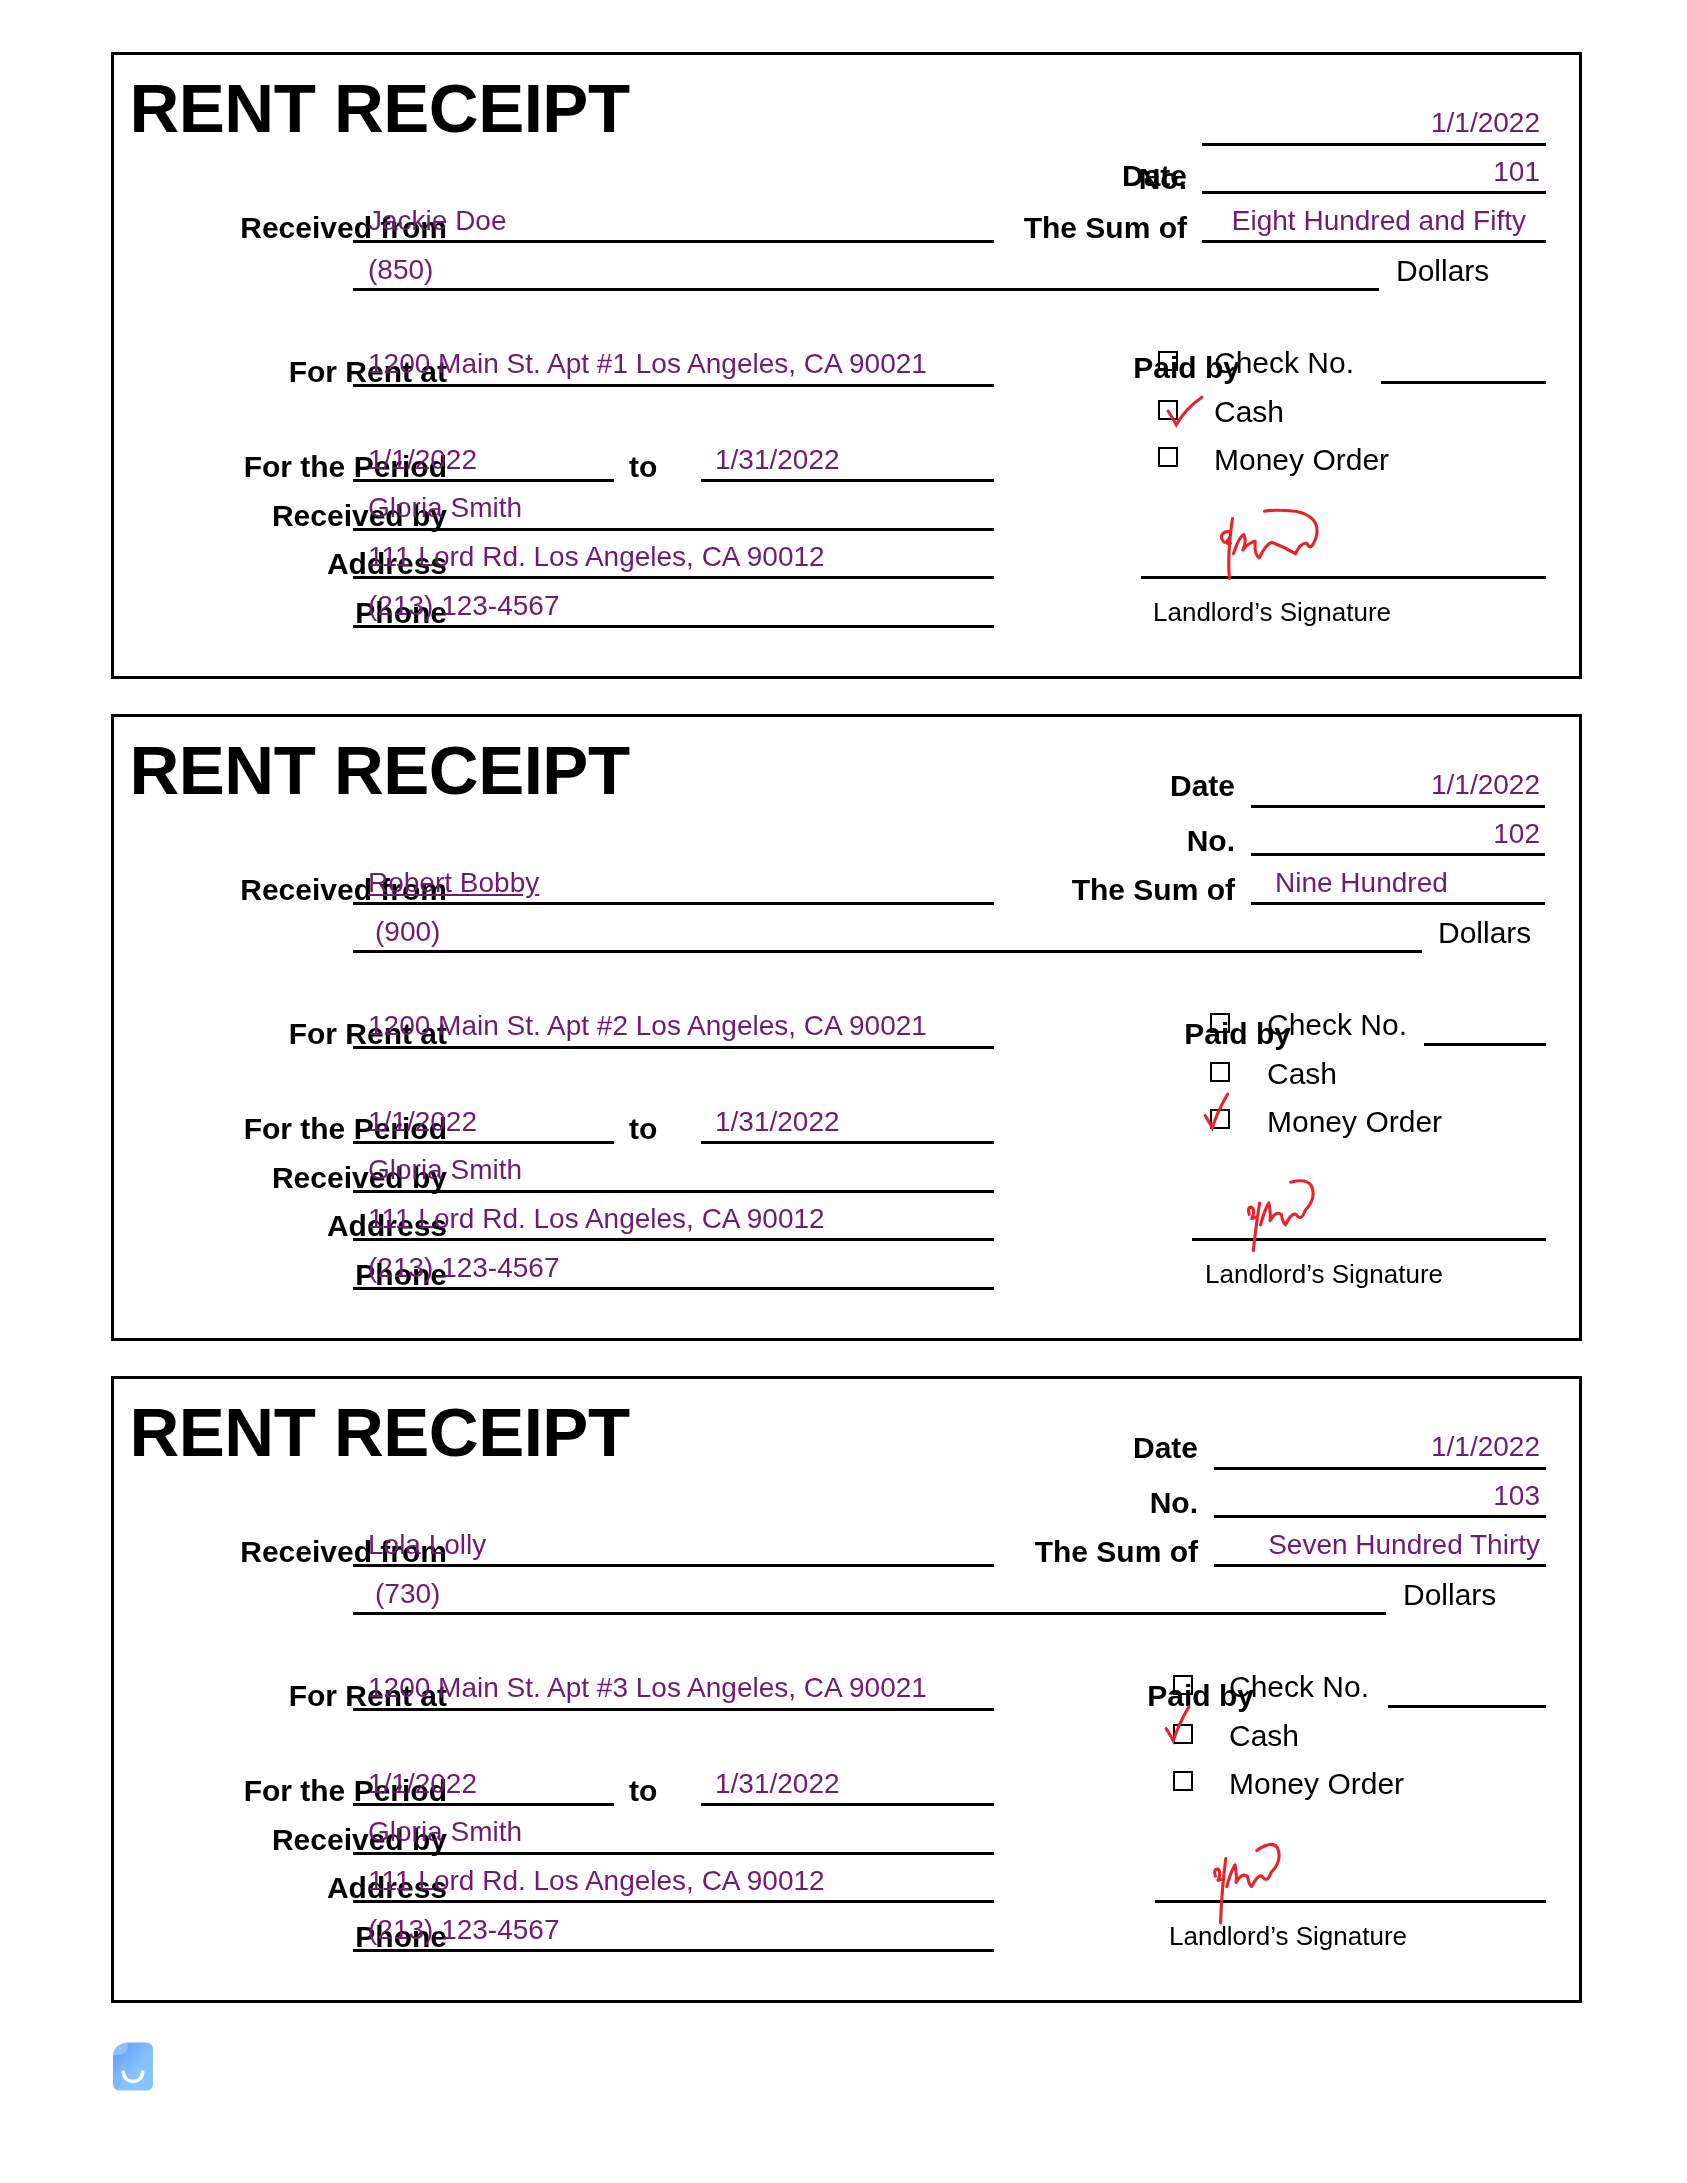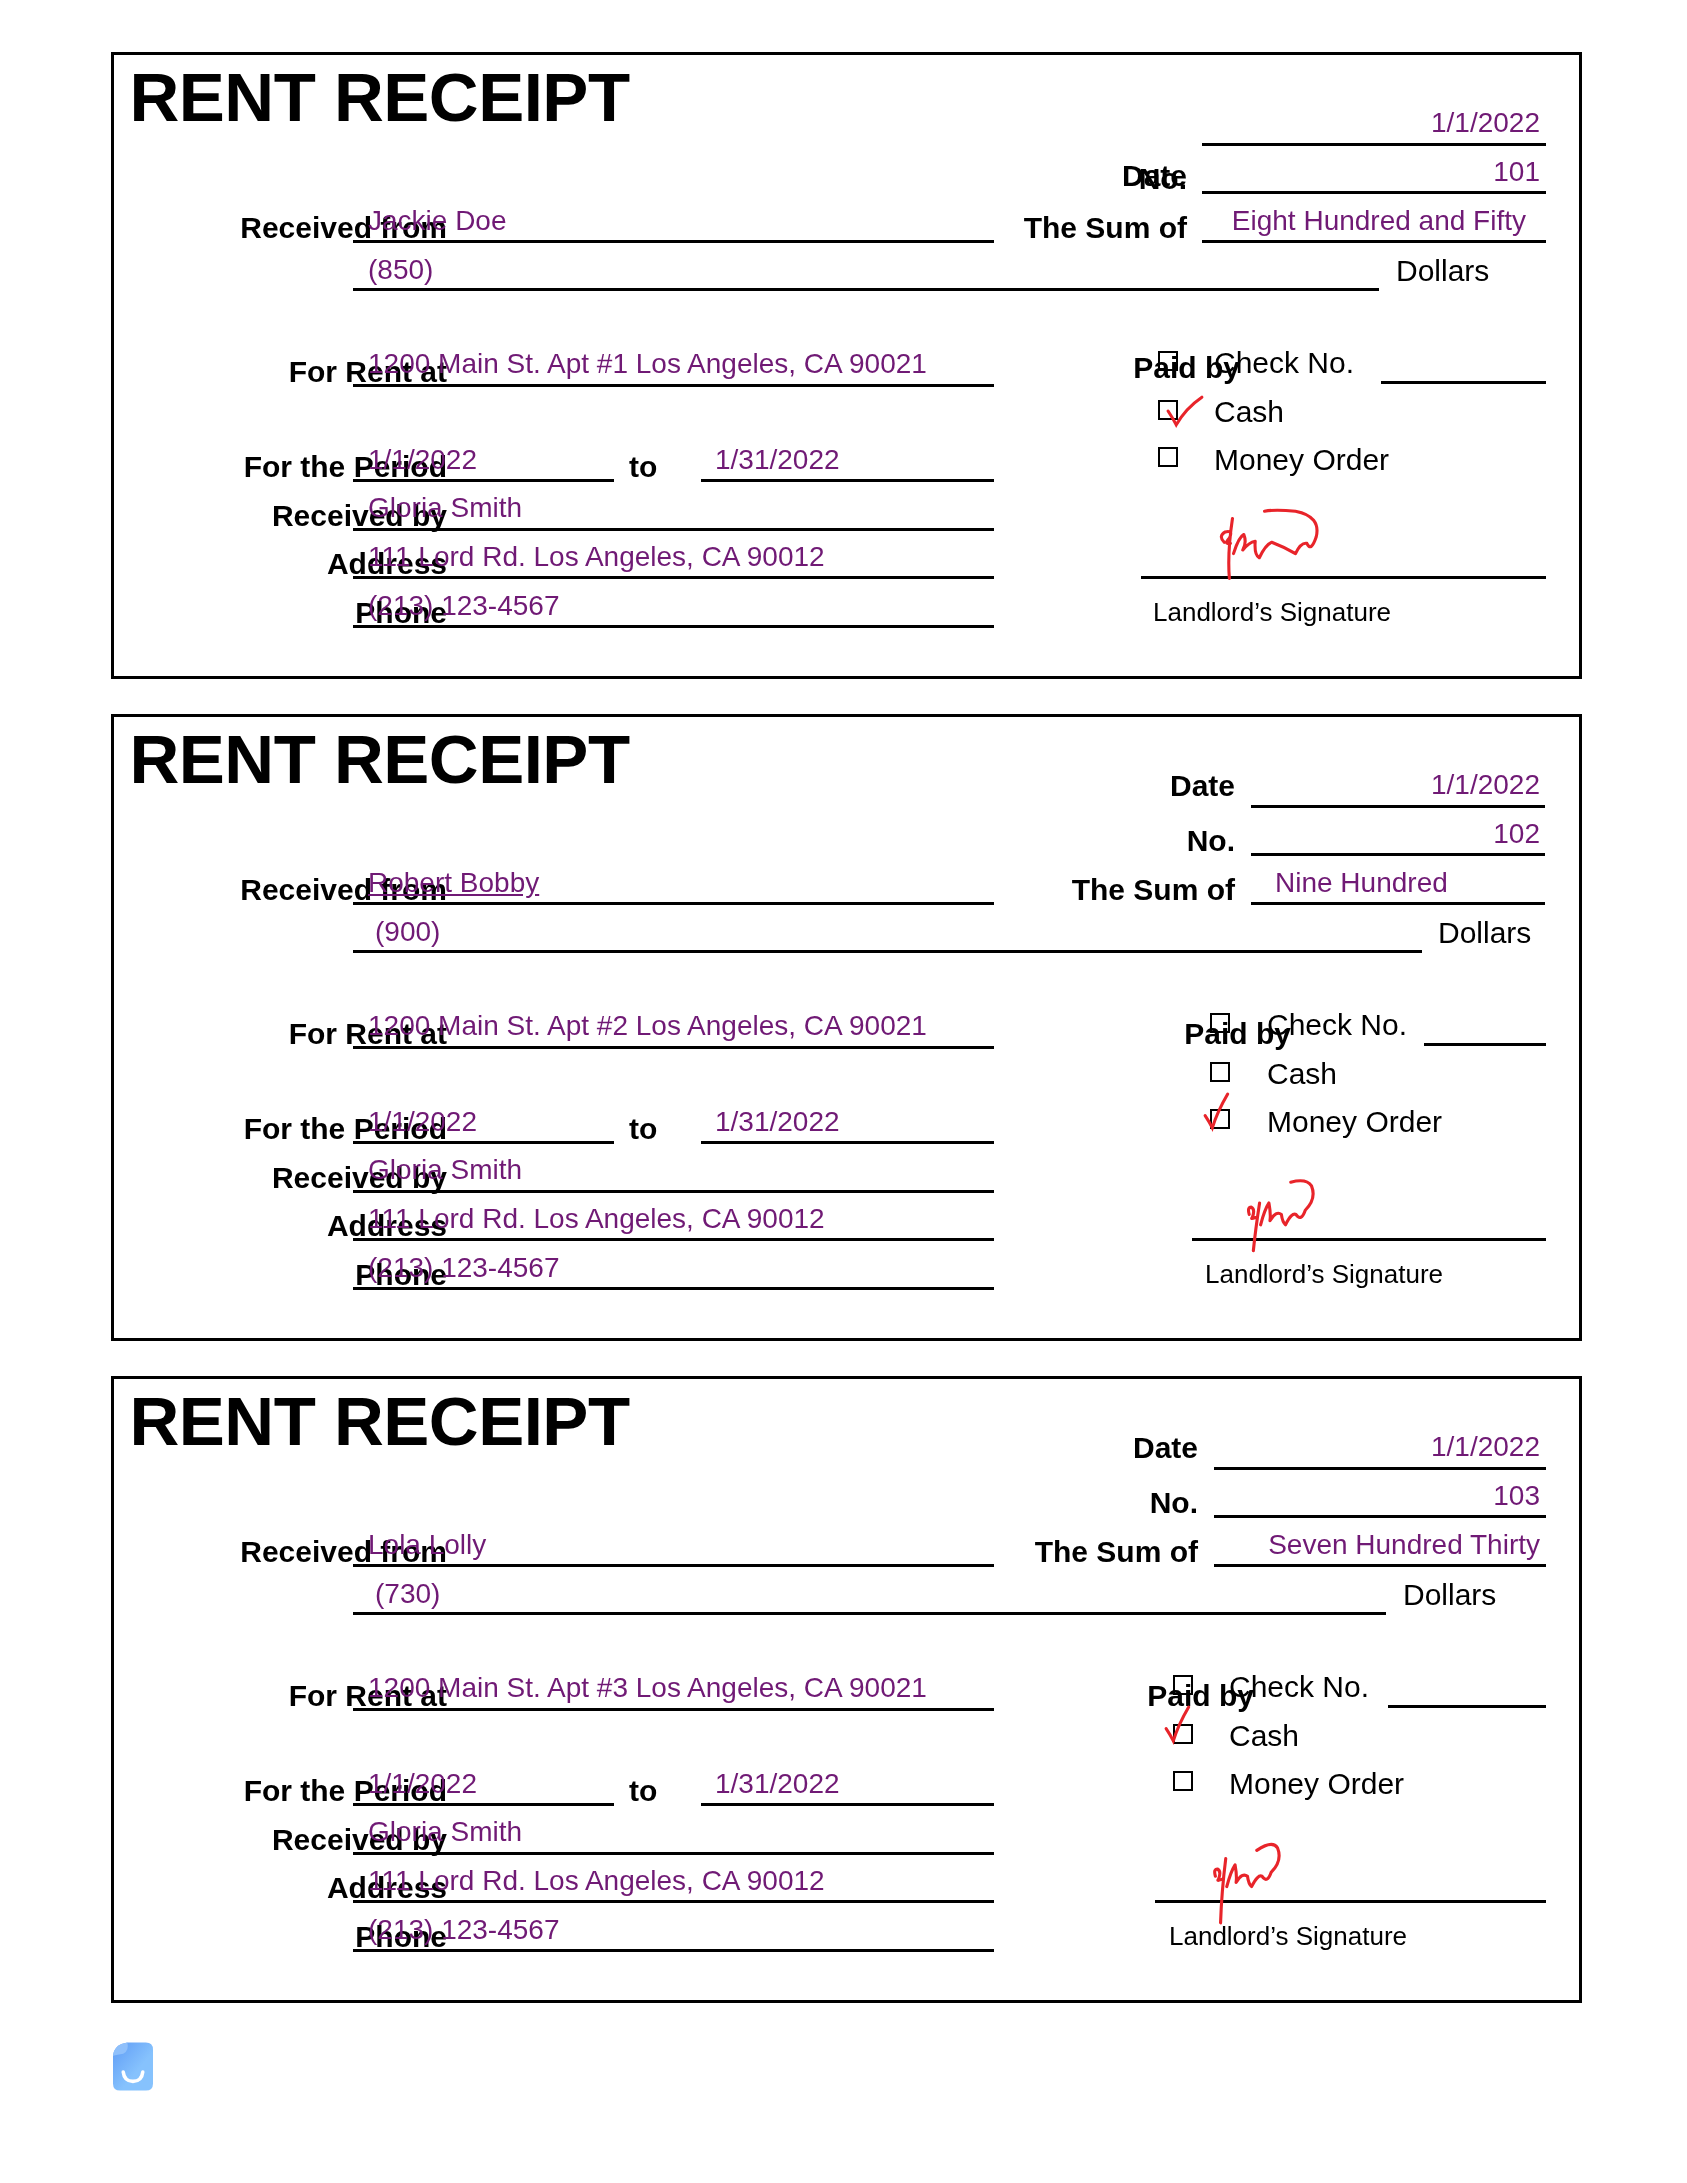--- a/index.html
+++ b/index.html
@@ -1,19 +1,19 @@
 <!DOCTYPE html>
 <html style="font-size:8.3px"><head>
 <meta charset="utf-8">
 <style>
   html,body{margin:0;padding:0;background:#ffffff;}
   body{width:1687px;height:2183px;position:relative;overflow:hidden;font-family:"Liberation Sans",sans-serif;color:#000;}
   .receipt{position:absolute;left:111px;width:1465px;height:621px;border:3.1px solid #000;box-sizing:content-box;}
   .abs{position:absolute;white-space:nowrap;}
-  .title{left:15.5px;top:8px;font-size:69px;font-weight:700;letter-spacing:-0.5px;line-height:1;}
+  .title{left:15.5px;top:19px;font-size:69px;font-weight:700;letter-spacing:-0.5px;line-height:1;}
   .lbl{font-size:30px;font-weight:700;line-height:1;}
   .lbl.r{text-align:right;}
   .val{font-size:28px;color:#701a75;line-height:1;}
   .txt{font-size:30px;line-height:1;}
   .small{font-size:26px;line-height:1;}
   .line{position:absolute;height:2.6px;background:#000;}
   .cb{position:absolute;width:19.7px;height:19.7px;border:2.1px solid #000;box-sizing:border-box;background:transparent;}
   .sig{position:absolute;overflow:visible;}
   .app-icon{position:absolute;left:113px;top:2042px;width:40px;height:49px;}
 </style>

